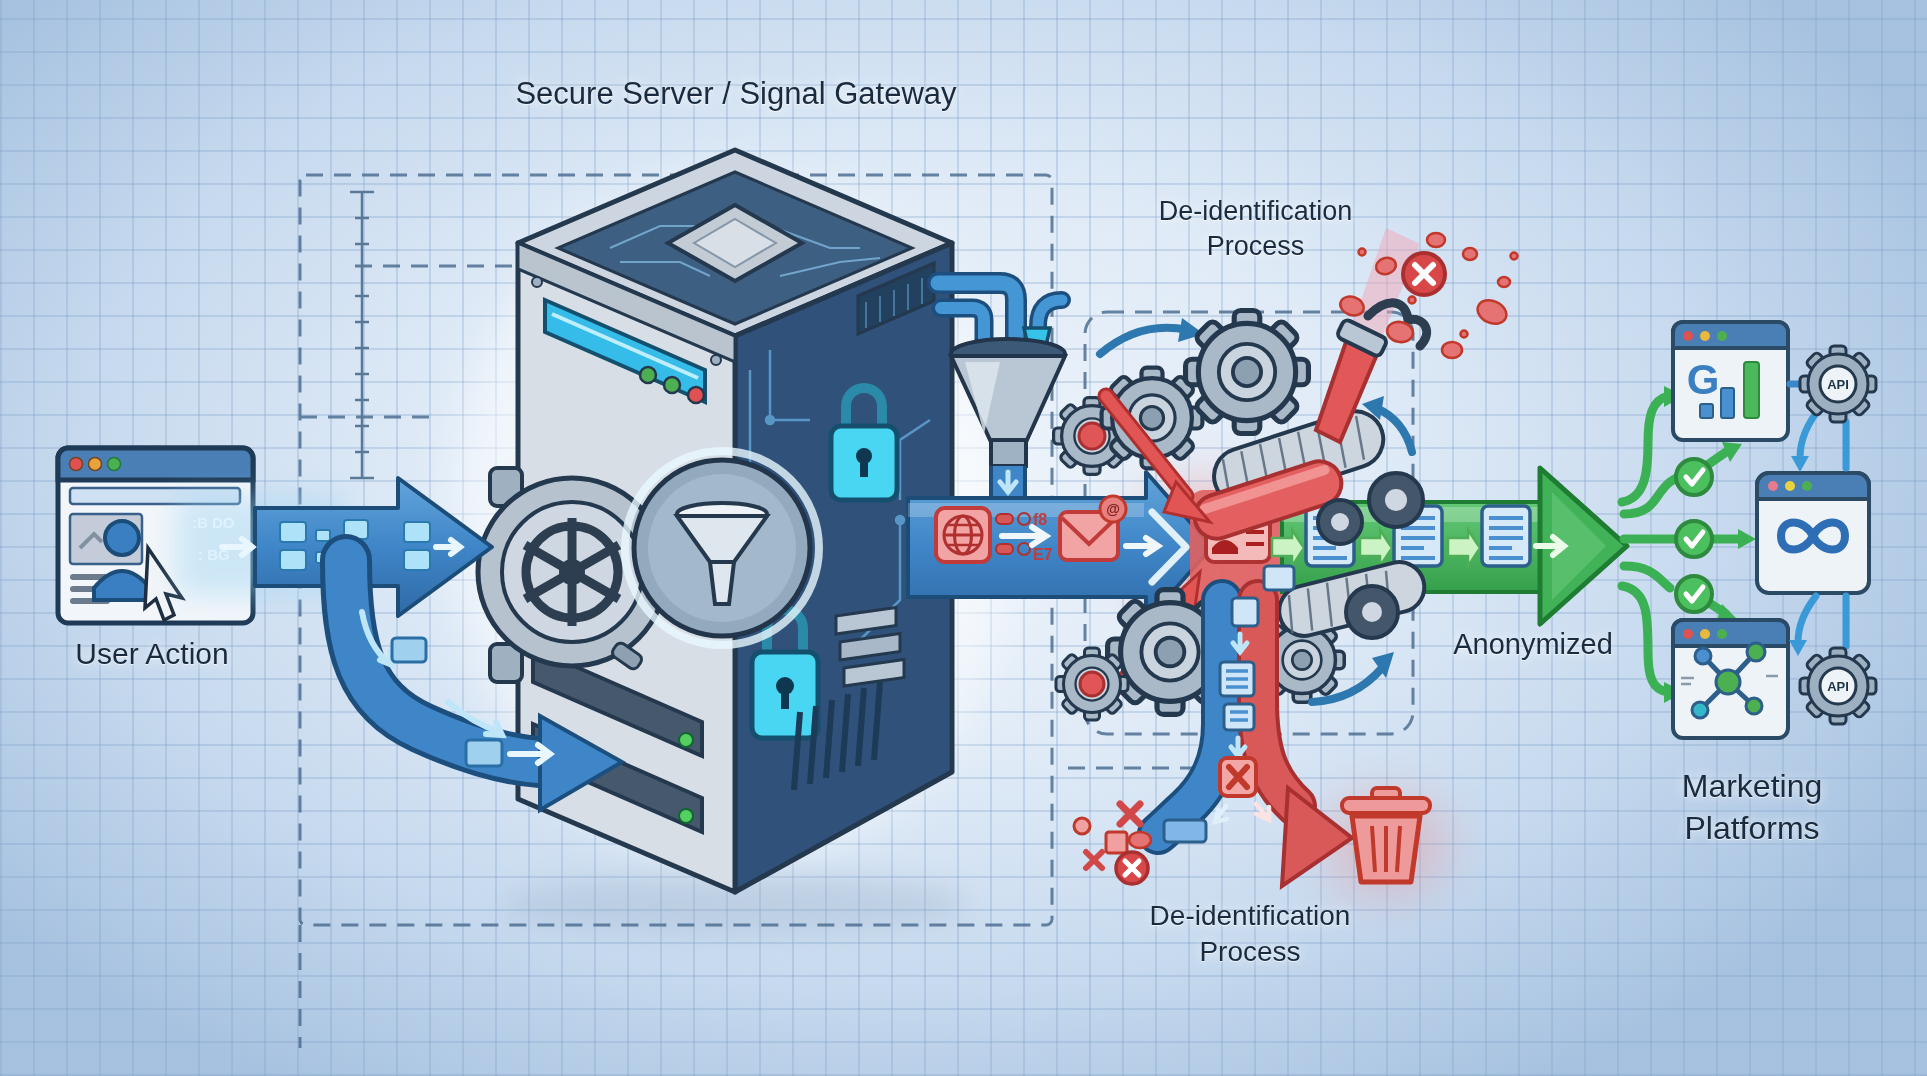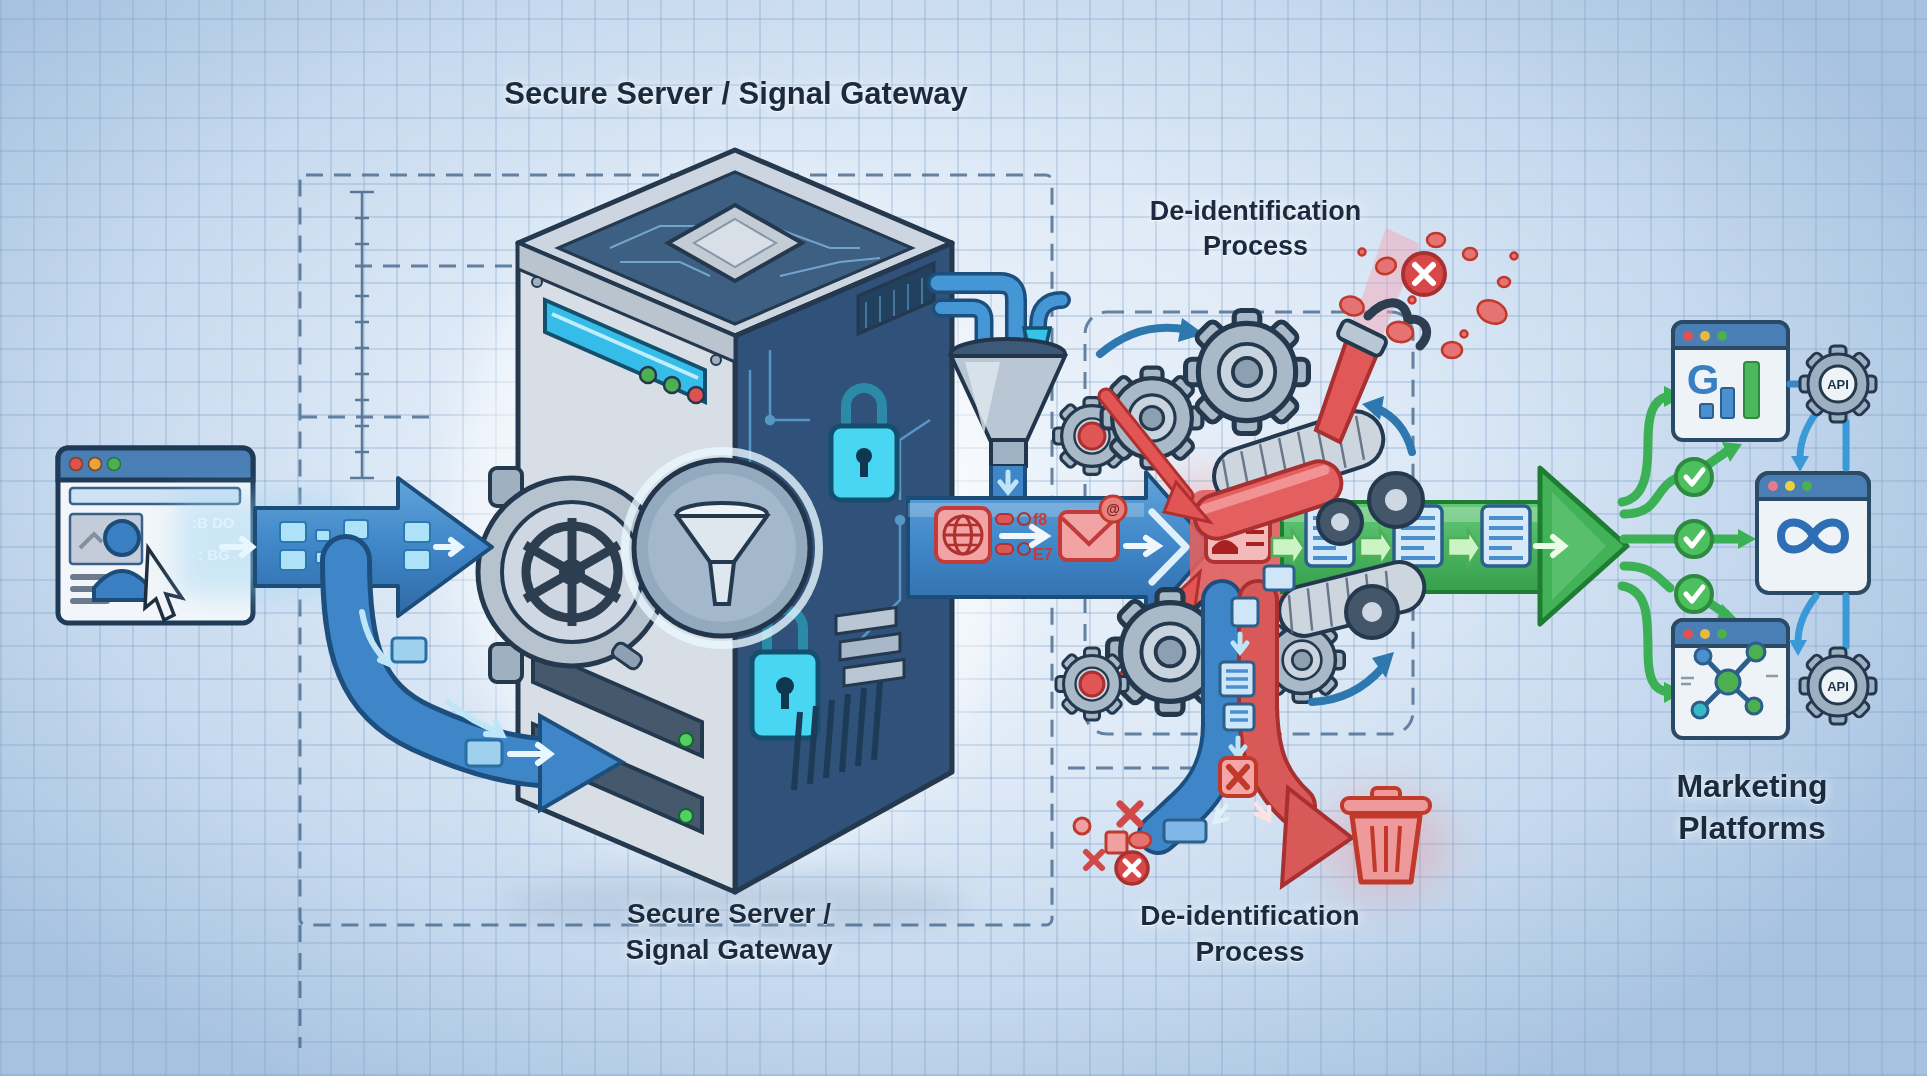--- a/index.html
+++ b/index.html
@@ -5,21 +5,21 @@
   html,body{margin:0;padding:0;}
   .canvas{
     position:relative;width:1927px;height:1076px;overflow:hidden;
     font-family:"Liberation Sans",sans-serif;
     background:
       repeating-linear-gradient(0deg, rgba(125,160,200,.30) 0 2px, transparent 2px 33px),
       repeating-linear-gradient(90deg, rgba(125,160,200,.30) 0 2px, transparent 2px 33px),
       radial-gradient(ellipse 1150px 720px at 47% 44%, #eef4fb 0%, #e0ebf7 40%, #c6d9ee 72%, #a7c2e0 100%);
   }
   .lbl{
-    position:absolute;font-weight:bold;color:#1a2b3f;text-align:center;line-height:1.3;
+    position:absolute;font-weight:normal;color:#1a2b3f;text-align:center;line-height:1.3;
     text-shadow:0 1px 0 rgba(255,255,255,.65), 0 0 12px rgba(255,255,255,.85);
   }
   #lbl-top{left:430px;top:74px;width:612px;font-size:31px;}
   #lbl-user{left:36px;top:634px;width:232px;font-size:30px;}
   #lbl-deid-top{left:1108px;top:194px;width:295px;font-size:27px;}
   #lbl-anon{left:1418px;top:626px;width:230px;font-size:29px;}
   #lbl-marketing{left:1652px;top:766px;width:200px;font-size:32px;}
   #lbl-gateway{left:588px;top:896px;width:282px;font-size:28px;}
   #lbl-deid-bottom{left:1104px;top:898px;width:292px;font-size:28px;}
   svg{position:absolute;left:0;top:0;}
@@ -561,32 +561,30 @@
     <use href="#apigearsym" transform="translate(1838,384)"></use>
     <text x="1838" y="389" font-size="13" font-weight="bold" fill="#1d3348" text-anchor="middle">API</text>
   </g>
   <g>
     <use href="#apigearsym" transform="translate(1838,686)"></use>
     <text x="1838" y="691" font-size="13" font-weight="bold" fill="#1d3348" text-anchor="middle">API</text>
   </g>
 </svg>
 
 <div class="lbl" id="lbl-top">Secure Server / Signal Gateway</div>
+<div class="lbl" id="lbl-user">User Action</div>
 <div class="lbl" id="lbl-deid-top">
   <div>De-identification</div>
   <div>Process</div>
 </div>
 <div class="lbl" id="lbl-anon">
+  <div>Anonymized</div>
 </div>
 <div class="lbl" id="lbl-marketing">
   <div>Marketing</div>
   <div>Platforms</div>
 </div>
-<div class="lbl" id="lbl-gateway">
-  <div>Secure Server /</div>
-  <div>Signal Gateway</div>
-</div>
 <div class="lbl" id="lbl-deid-bottom">
   <div>De-identification</div>
   <div>Process</div>
 </div>
 
 </div>
 
 </body></html>

